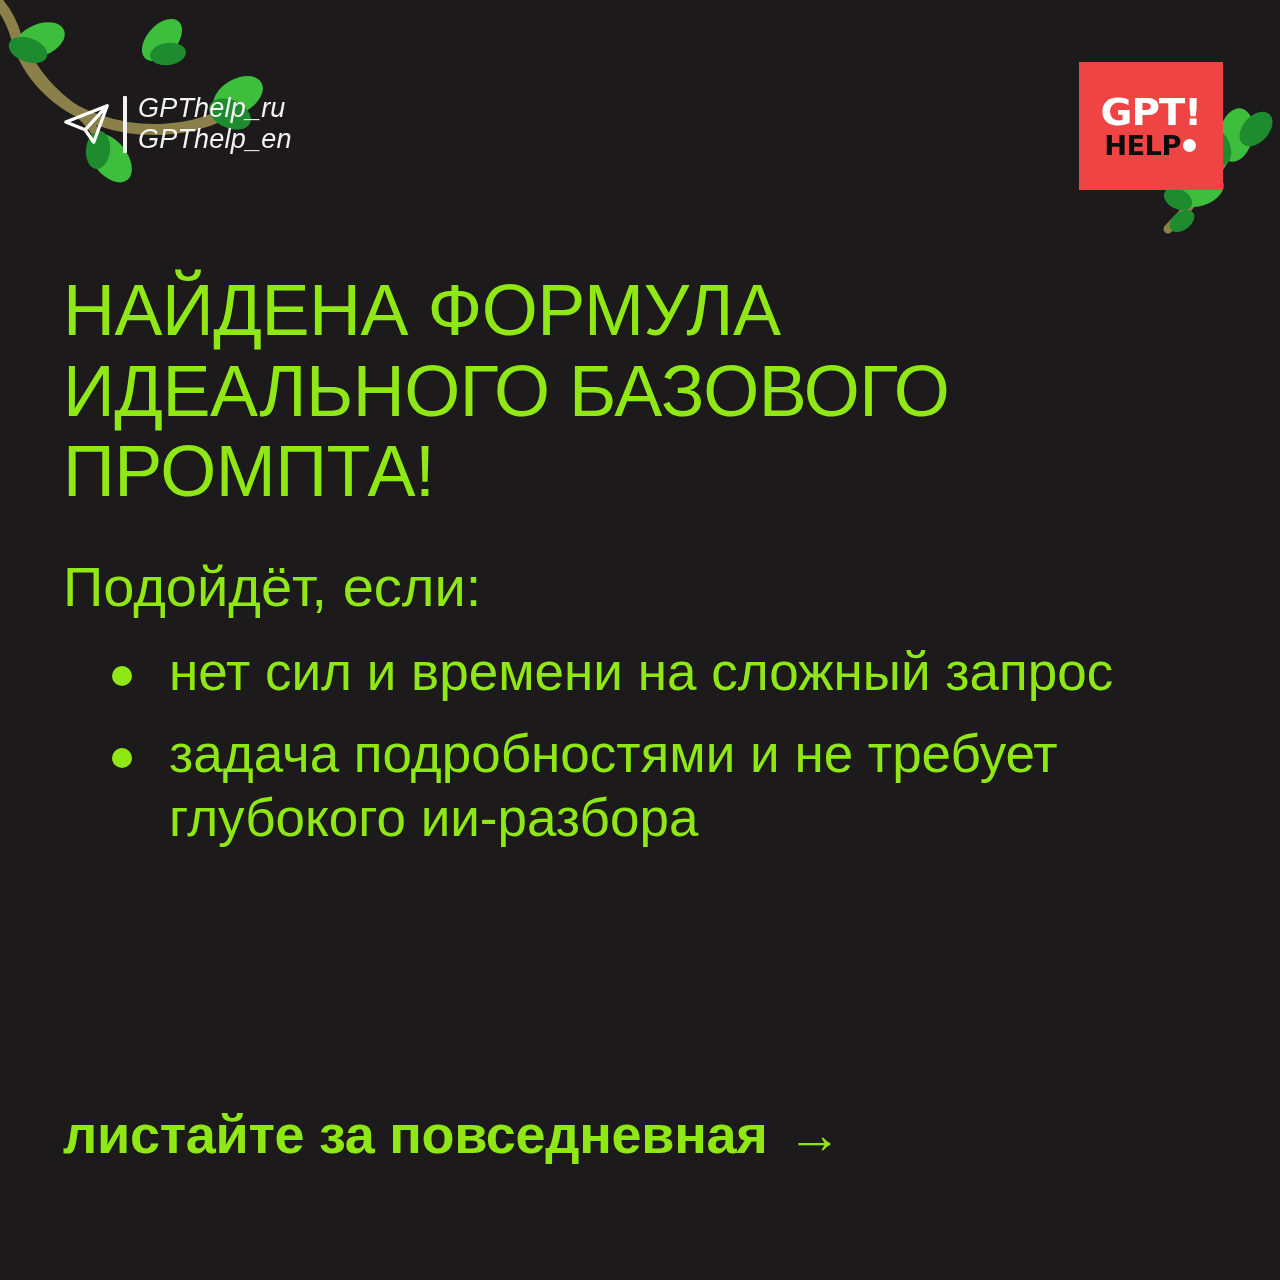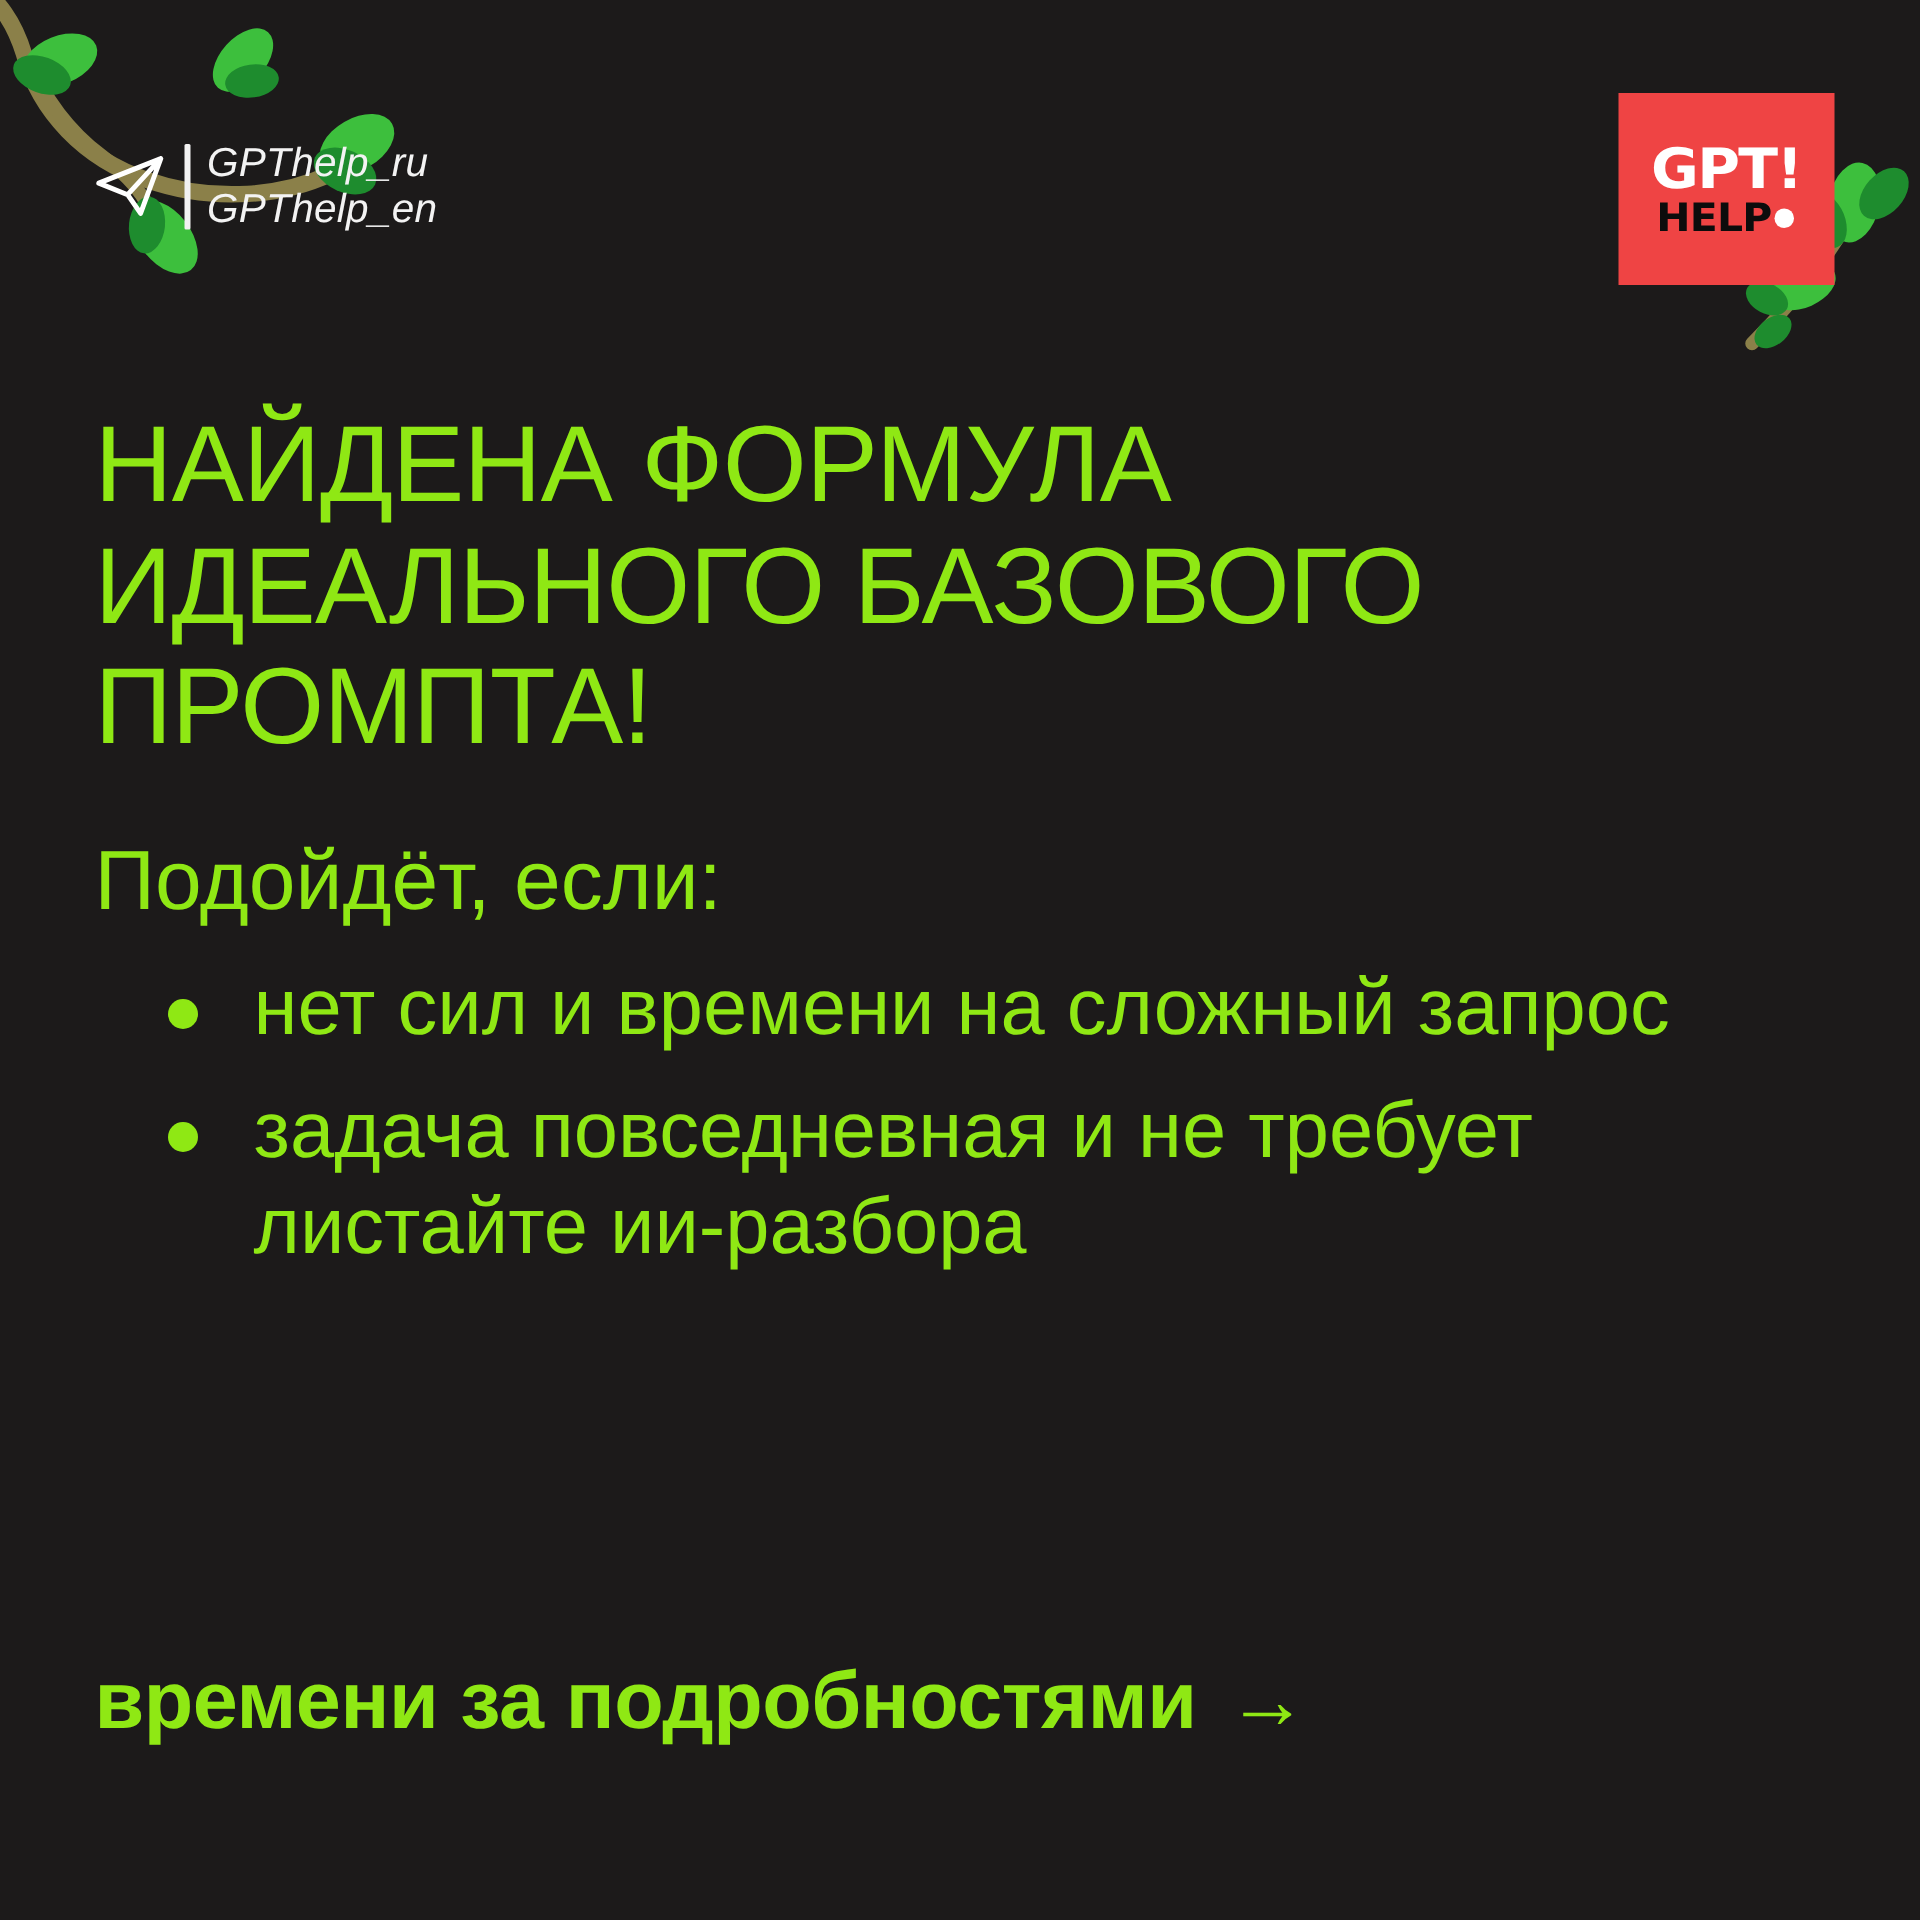--- a/index.html
+++ b/index.html
@@ -246,22 +246,22 @@
 
   <div class="lead">Подойдёт, если:</div>
 
   <ul class="bullets">
     <li>
       <span class="bullet-dot"></span>
       <span>нет сил и времени на сложный запрос</span>
     </li>
     <li>
       <span class="bullet-dot"></span>
-      <span>задача повседневная и не требует листайте ии-разбора</span>
+      <span>задача подробностями и не требует глубокого ии-разбора</span>
     </li>
   </ul>
 
   <div class="cta">
-    <span>времени за подробностями</span>
+    <span>листайте за повседневная</span>
     <span class="cta-arrow">→</span>
   </div>
 
 </div>
 
 </body></html>

